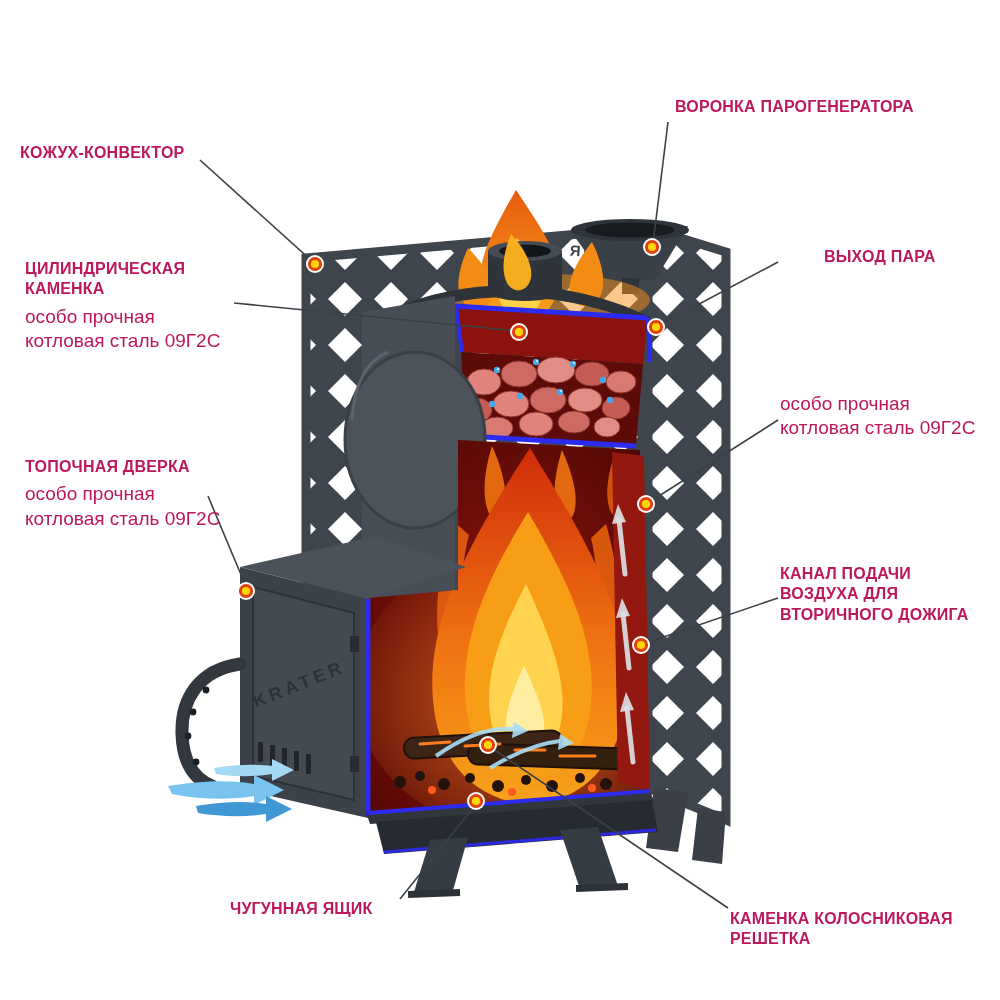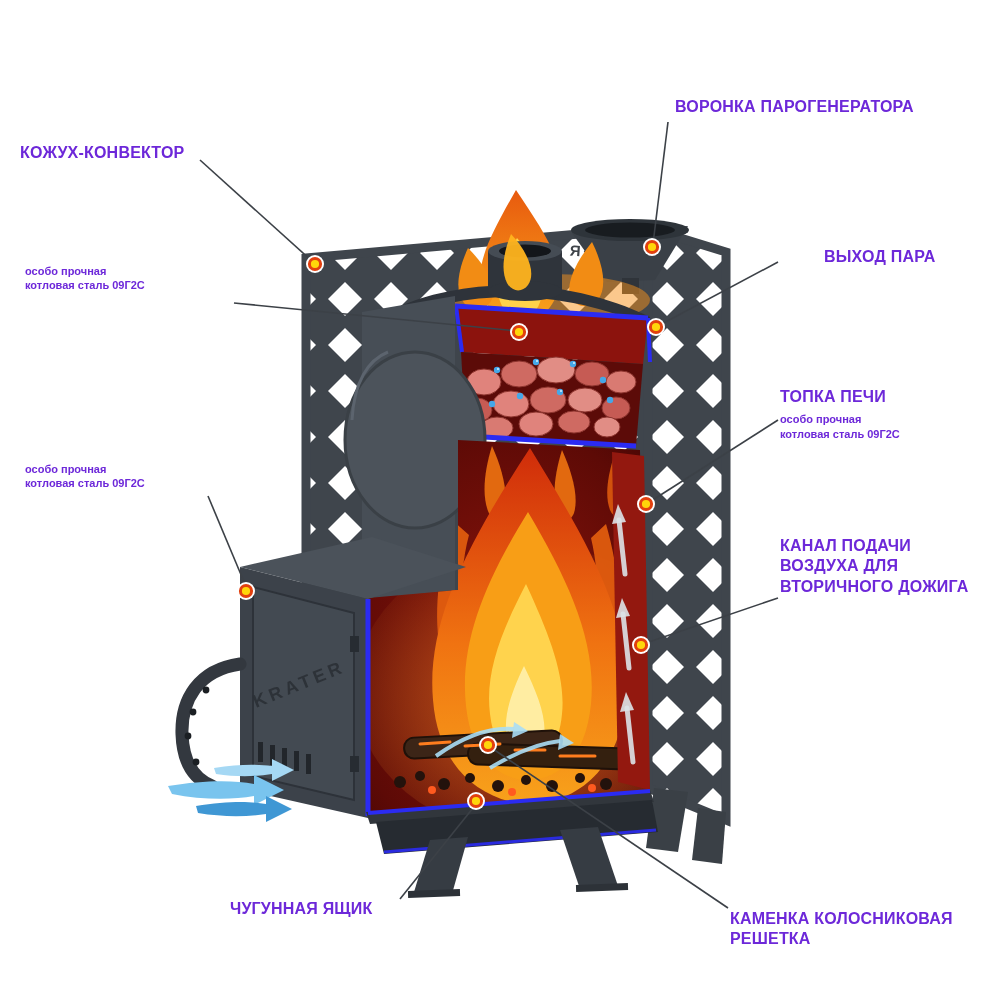--- a/index.html
+++ b/index.html
@@ -1,21 +1,21 @@
 <!DOCTYPE html>
 <html><head>
 <meta charset="utf-8">
 <style>
   * { margin:0; padding:0; box-sizing:border-box; }
   html,body { width:1000px; height:1000px; background:#ffffff; font-family:"Liberation Sans", sans-serif; }
   .stage { position:relative; width:1000px; height:1000px; background:#ffffff; overflow:hidden; }
   svg.scene { position:absolute; left:0; top:0; }
-  .label { position:absolute; color:#6d28d9; }
+  .label { position:absolute; color:#be185d; }
   .label-title { font-weight:700; font-size:16px; line-height:1.28; letter-spacing:.2px; white-space:pre-line; }
-  .label-sub { font-weight:700; font-size:11px; line-height:1.28; margin-top:5px; white-space:pre-line; }
+  .label-sub { font-weight:400; font-size:19px; line-height:1.28; margin-top:5px; white-space:pre-line; }
 </style>
 </head>
 <body>
 
 <div class="stage">
 
 <svg class="scene" width="1000" height="1000" viewBox="0 0 1000 1000">
   <defs>
     <pattern id="lattice" width="46" height="46" patternUnits="userSpaceOnUse">
       <rect width="46" height="46" fill="#3f454c"></rect>
@@ -273,36 +273,38 @@
 </svg>
 
 <div>
   <div class="label" style="left:675px;top:97px;width:260px">
     <div class="label-title">ВОРОНКА ПАРОГЕНЕРАТОРА</div>
   </div>
   <div class="label" style="left:20px;top:143px;width:220px">
     <div class="label-title">КОЖУХ-КОНВЕКТОР</div>
   </div>
   <div class="label" style="left:25px;top:259px;width:210px">
+    <div class="label-title">ЦИЛИНДРИЧЕСКАЯ
+КАМЕНКА</div>
     <div class="label-sub">особо прочная
 котловая сталь 09Г2С</div>
   </div>
   <div class="label" style="left:824px;top:247px;width:160px">
     <div class="label-title">ВЫХОД ПАРА</div>
   </div>
   <div class="label" style="left:780px;top:387px;width:200px">
-    <div class="label-title">ТОПКА ПЕЧИ</div>
     <div class="label-sub">особо прочная
 котловая сталь 09Г2С</div>
   </div>
   <div class="label" style="left:25px;top:457px;width:210px">
+    <div class="label-title">ТОПОЧНАЯ ДВЕРКА</div>
     <div class="label-sub">особо прочная
 котловая сталь 09Г2С</div>
   </div>
-  <div class="label" style="left:780px;top:536px;width:200px">
+  <div class="label" style="left:780px;top:564px;width:200px">
     <div class="label-title">КАНАЛ ПОДАЧИ
 ВОЗДУХА ДЛЯ
 ВТОРИЧНОГО ДОЖИГА</div>
   </div>
   <div class="label" style="left:230px;top:899px;width:180px">
     <div class="label-title">ЧУГУННАЯ ЯЩИК</div>
   </div>
   <div class="label" style="left:730px;top:909px;width:240px">
     <div class="label-title">КАМЕНКА КОЛОСНИКОВАЯ
 РЕШЕТКА</div>

